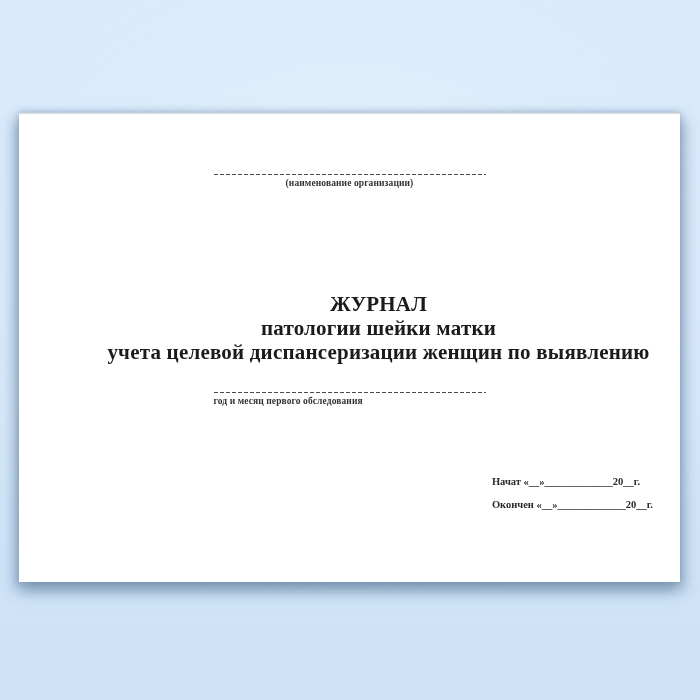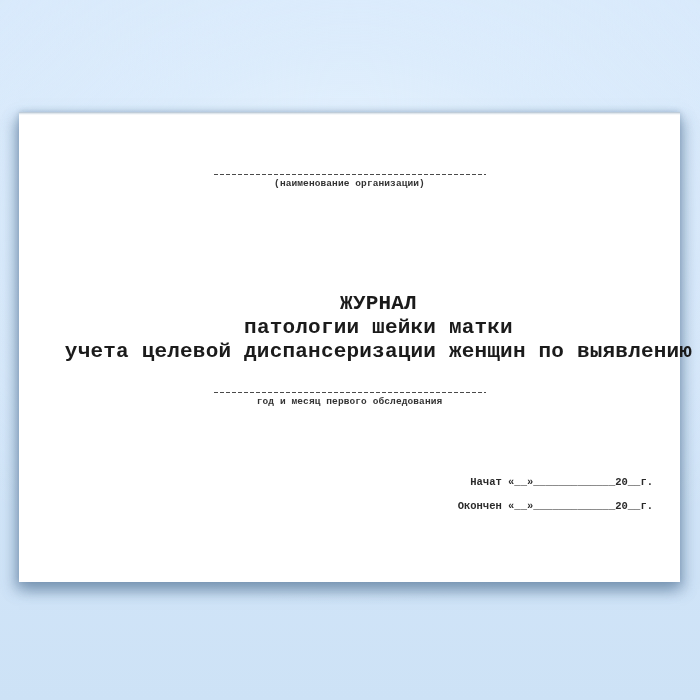--- a/index.html
+++ b/index.html
@@ -20,21 +20,20 @@
     left: 19px;
     top: 112px;
     width: 661px;
     height: 470px;
     background: #ffffff;
     box-shadow:
       0 7px 14px rgba(104, 134, 166, 0.55),
       0 0 6px rgba(104, 134, 166, 0.40),
       -6px 8px 12px rgba(104, 134, 166, 0.35),
       6px 8px 12px rgba(104, 134, 166, 0.30);
-    font-family: Liberation Mono, monospace;
   }
   
   .page::before {
     content: "";
     position: absolute;
     left: 0; top: 0;
     width: 100%; height: 3px;
     background: linear-gradient(180deg, rgba(148,170,190,0.75) 0%, rgba(148,170,190,0.25) 55%, rgba(148,170,190,0) 100%);
     pointer-events: none;
   }
@@ -77,28 +76,27 @@
     letter-spacing: 0.2px;
     padding-left: 29px;
   }
 
   .exam-section {
     position: absolute;
     left: 50%;
     transform: translateX(-50%);
     top: 280px;
     width: 272px;
-    text-align: center;
   }
 
   .dates {
     position: absolute;
     right: 27px;
     top: 364px;
-    text-align: right;
+    text-align: left;
     font-weight: 700;
     font-size: 10.5px;
     color: #2a2a2a;
   }
   .dates .date-line {
     margin-bottom: 12px;
     white-space: nowrap;
   }
 </style>
 </head>

